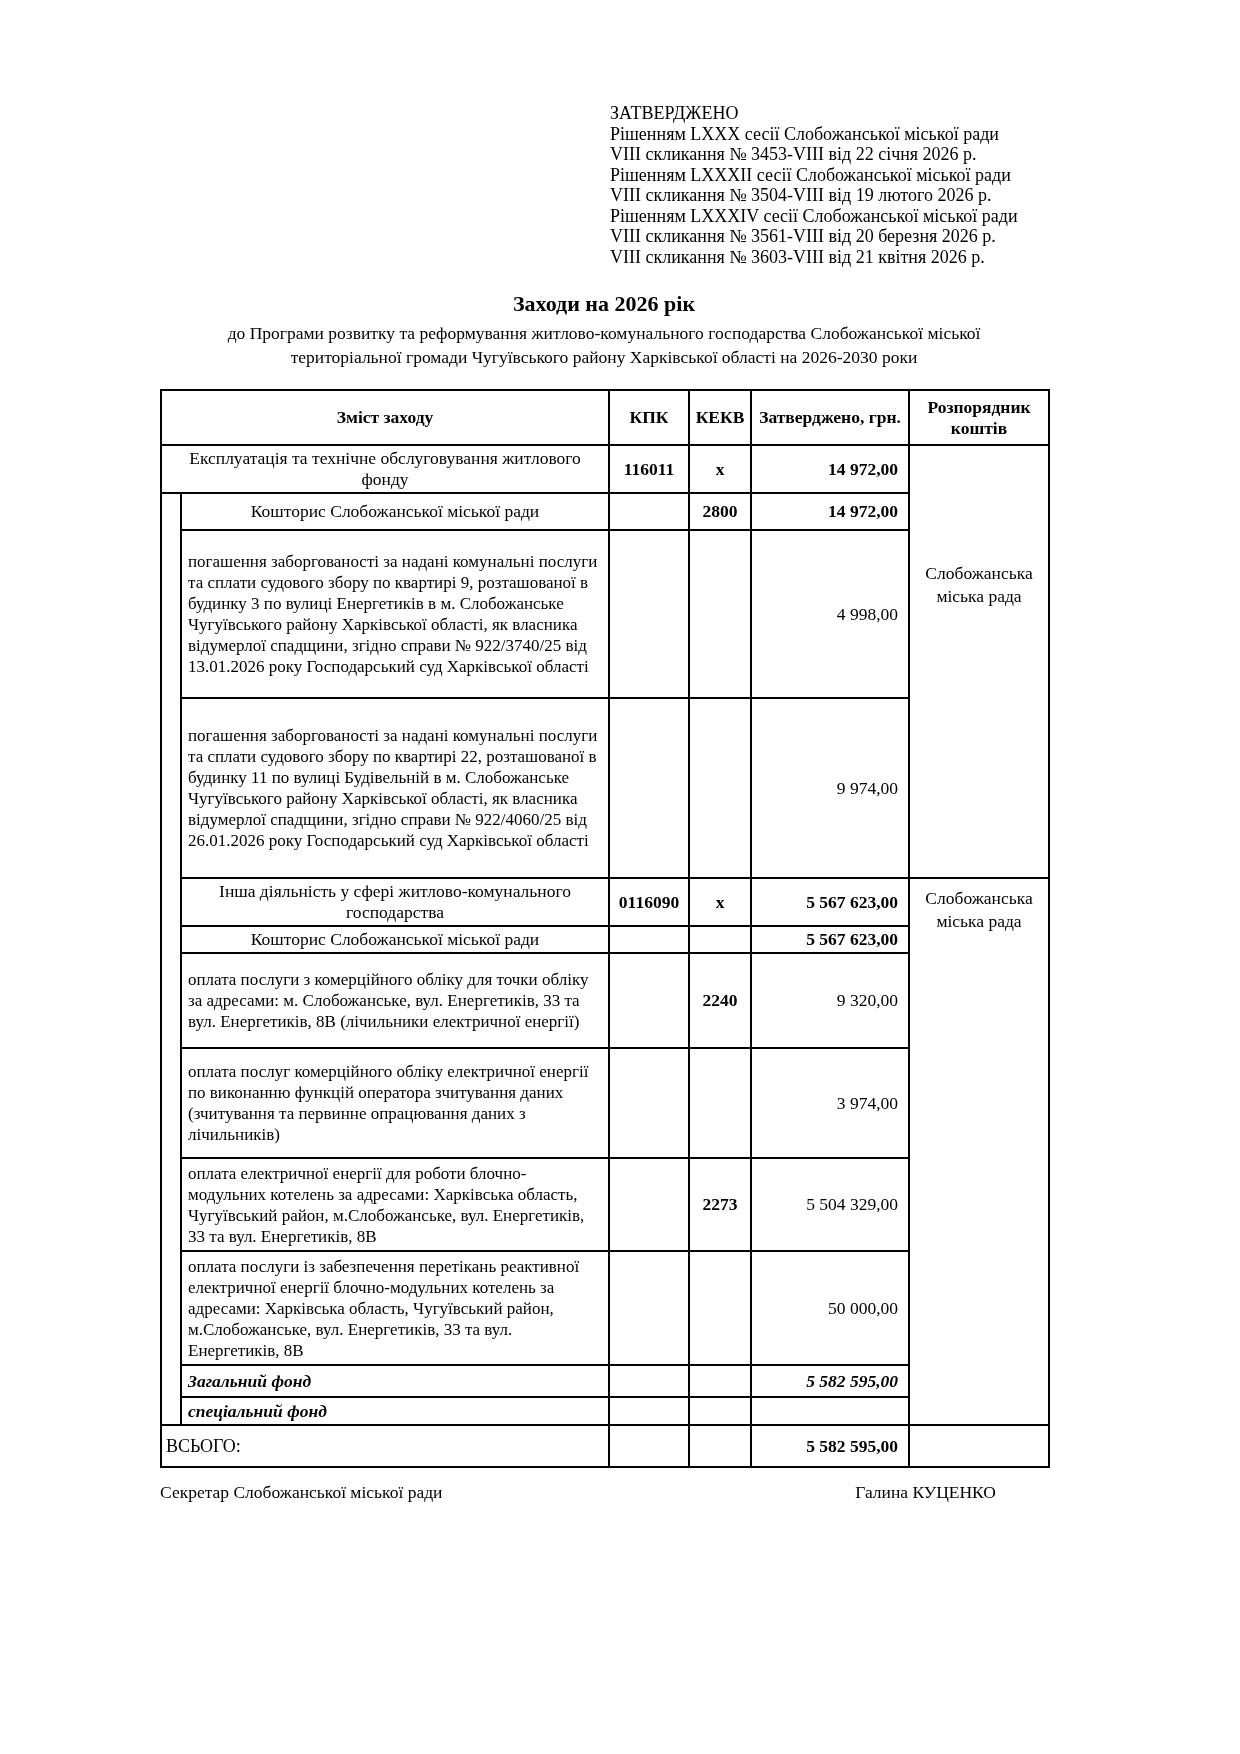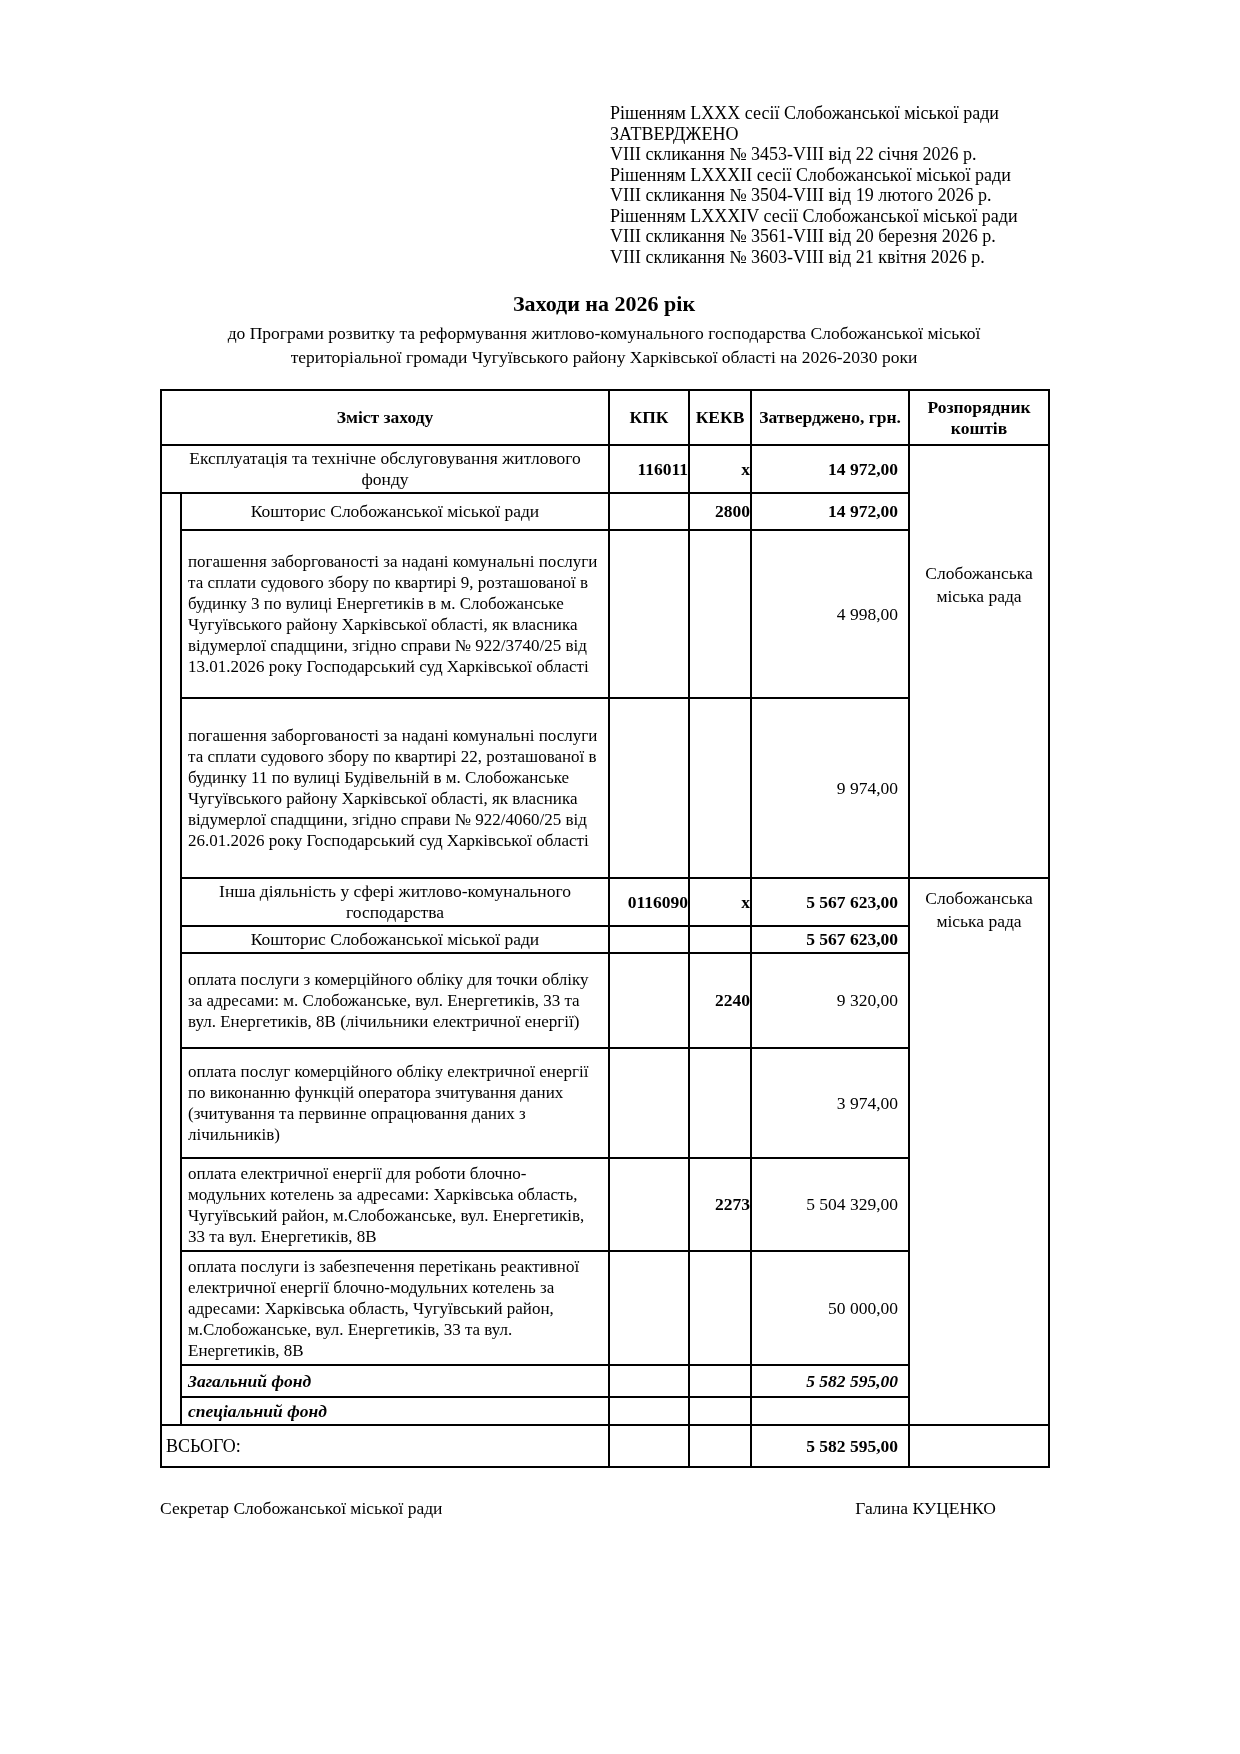--- a/index.html
+++ b/index.html
@@ -63,21 +63,21 @@
   }
   .c-text {
     font-size: 17px;
     line-height: 21px;
     text-align: left;
     vertical-align: middle;
     padding: 3px 10px 3px 6px;
   }
   .c-code {
     font-weight: bold;
-    text-align: right;
+    text-align: center;
     vertical-align: middle;
     font-size: 17.5px;
   }
   .c-val {
     text-align: right;
     vertical-align: middle;
     font-size: 17.5px;
     padding-right: 10px;
   }
   .bold { font-weight: bold; }
@@ -101,33 +101,33 @@
   .c-total {
     font-weight: normal;
     font-size: 18px;
     vertical-align: middle;
     padding-left: 4px;
   }
   .footer {
     width: 888px;
     display: flex;
     justify-content: space-between;
-    margin-top: 30px;
+    margin-top: 14px;
     font-size: 17.5px;
   }
   .footer .right-name { margin-right: 52px; }
 </style>
 </head>
 <body>
 
 <div class="page">
 
   <div class="approval">
+    <div>ЗАТВЕРДЖЕНО</div>
     <div>Рішенням  LXXX сесії Слобожанської міської ради</div>
-    <div>ЗАТВЕРДЖЕНО</div>
     <div>VIII скликання № 3453-VIII від 22 січня 2026 р.</div>
     <div>Рішенням  LXXXII сесії Слобожанської міської ради</div>
     <div>VIII скликання № 3504-VIII від 19 лютого 2026 р.</div>
     <div>Рішенням  LXXXIV сесії Слобожанської міської ради</div>
     <div>VIII скликання № 3561-VIII від 20 березня 2026 р.</div>
     <div>VIII скликання № 3603-VIII від 21 квітня 2026 р.</div>
   </div>
 
   <div class="title-block">
     <div class="doc-title">Заходи на 2026 рік</div>

